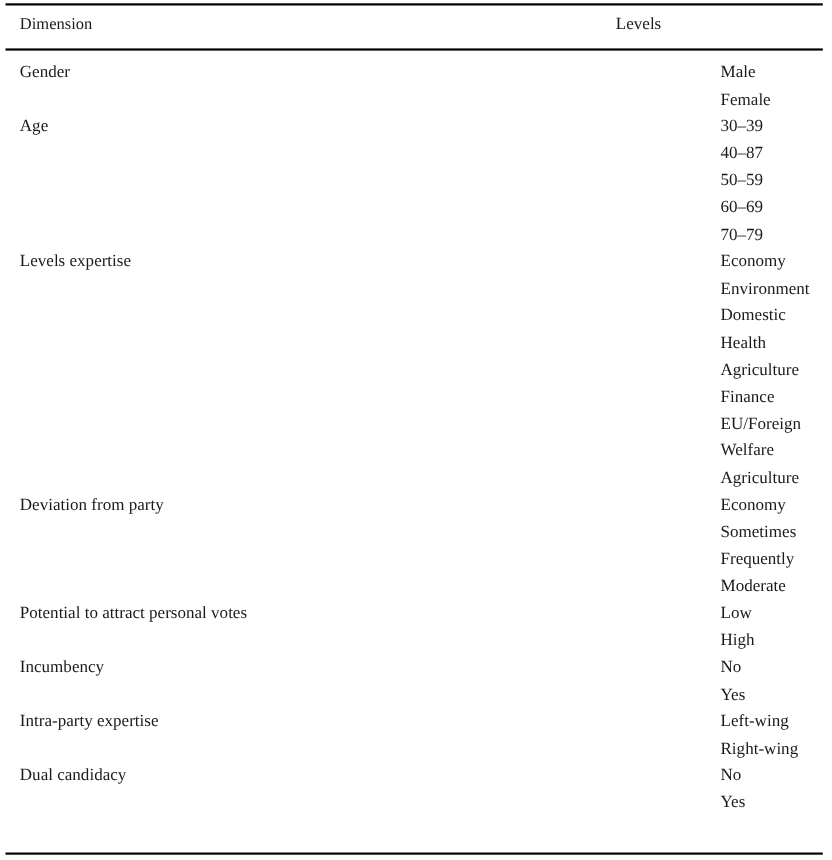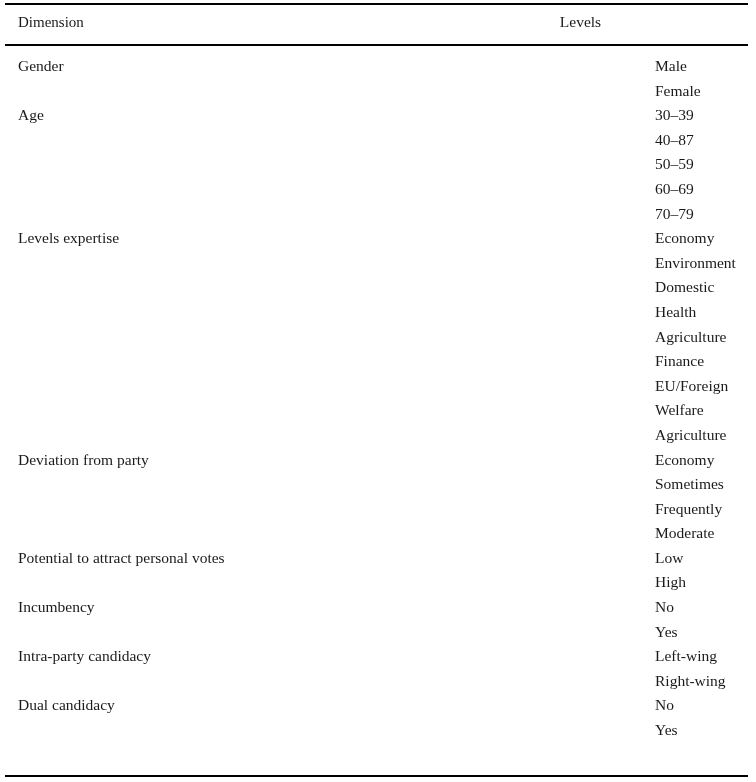--- a/index.html
+++ b/index.html
@@ -181,21 +181,21 @@
         <div class="cell-level">High</div>
       </div>
       <div class="row">
         <div class="cell-dim">Incumbency</div>
         <div class="cell-level">No</div>
       </div>
       <div class="row">
         <div class="cell-level">Yes</div>
       </div>
       <div class="row">
-        <div class="cell-dim">Intra-party candidacy</div>
+        <div class="cell-dim">Intra-party expertise</div>
         <div class="cell-level">Left-wing</div>
       </div>
       <div class="row">
         <div class="cell-level">Right-wing</div>
       </div>
       <div class="row">
         <div class="cell-dim">Dual candidacy</div>
         <div class="cell-level">No</div>
       </div>
       <div class="row">

